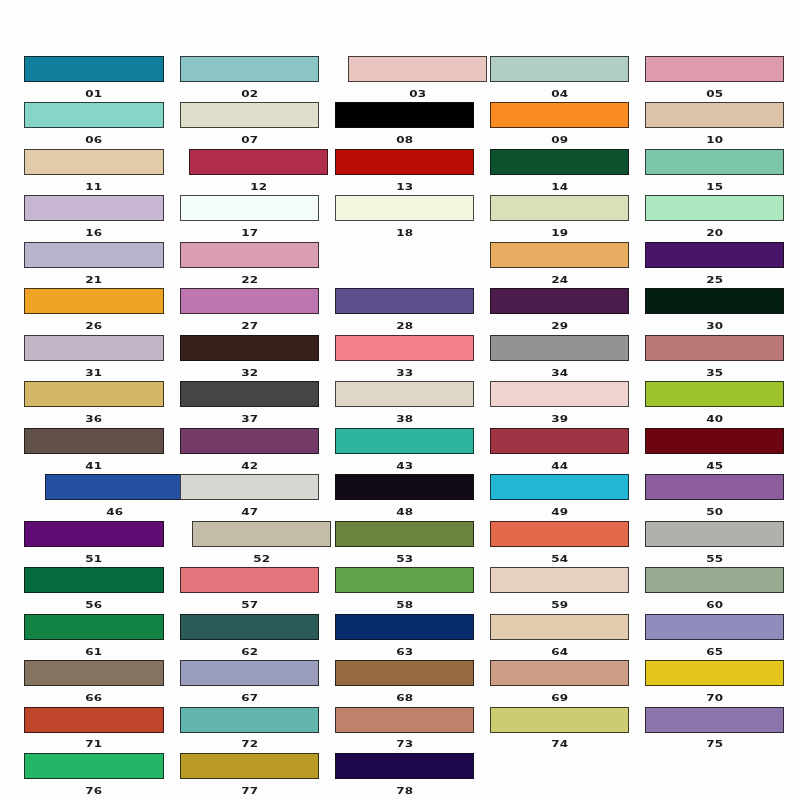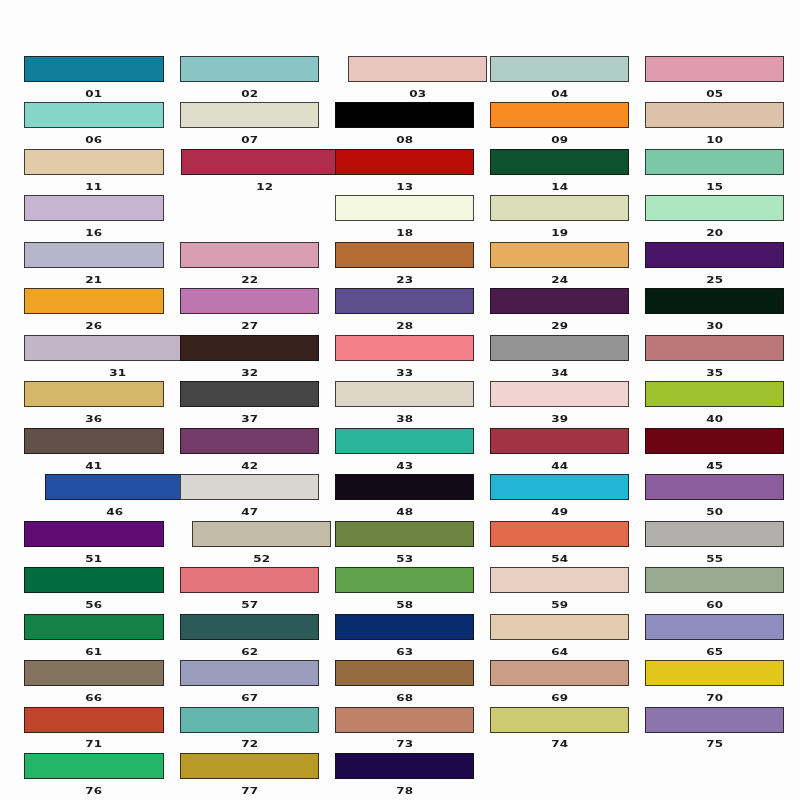--- a/index.html
+++ b/index.html
@@ -79,64 +79,64 @@
     <div class="swatch-label"><span class="swatch-label-text">09</span></div>
   </div>
   <div class="swatch-cell" style="left:644.8px;top:102.47px;">
     <div class="swatch-chip" style="background-color: rgb(220, 194, 168); border-color: rgb(65, 59, 52);"></div>
     <div class="swatch-label"><span class="swatch-label-text">10</span></div>
   </div>
   <div class="swatch-cell" style="left:24.4px;top:148.94px;">
     <div class="swatch-chip" style="background-color: rgb(226, 203, 169); border-color: rgb(66, 61, 53);"></div>
     <div class="swatch-label"><span class="swatch-label-text">11</span></div>
   </div>
-  <div class="swatch-cell" style="left:181px;top:148.94px;padding-left:28px;">
+  <div class="swatch-cell" style="left:189px;top:148.94px;">
     <div class="swatch-chip" style="background-color: rgb(176, 44, 75); border-color: rgb(54, 23, 30);"></div>
     <div class="swatch-label"><span class="swatch-label-text">12</span></div>
   </div>
   <div class="swatch-cell" style="left:334.6px;top:148.94px;">
     <div class="swatch-chip" style="background-color: rgb(186, 11, 5); border-color: rgb(57, 15, 13);"></div>
     <div class="swatch-label"><span class="swatch-label-text">13</span></div>
   </div>
   <div class="swatch-cell" style="left:489.7px;top:148.94px;">
     <div class="swatch-chip" style="background-color: rgb(13, 81, 47); border-color: rgb(15, 31, 23);"></div>
     <div class="swatch-label"><span class="swatch-label-text">14</span></div>
   </div>
   <div class="swatch-cell" style="left:644.8px;top:148.94px;">
     <div class="swatch-chip" style="background-color: rgb(124, 199, 168); border-color: rgb(42, 60, 52);"></div>
     <div class="swatch-label"><span class="swatch-label-text">15</span></div>
   </div>
   <div class="swatch-cell" style="left:24.4px;top:195.41px;">
     <div class="swatch-chip" style="background-color: rgb(198, 182, 210); border-color: rgb(60, 56, 62);"></div>
     <div class="swatch-label"><span class="swatch-label-text">16</span></div>
   </div>
+  <div class="swatch-cell" style="left:179.5px;top:195.41px;">
+    <div class="swatch-chip" style="background-color: rgb(244, 251, 251); border-color: rgb(71, 72, 72);"></div>
+    <div class="swatch-label"><span class="swatch-label-text">17</span></div>
+  </div>
   <div class="swatch-cell" style="left:334.6px;top:195.41px;">
     <div class="swatch-chip" style="background-color: rgb(244, 247, 223); border-color: rgb(71, 71, 66);"></div>
     <div class="swatch-label"><span class="swatch-label-text">18</span></div>
   </div>
   <div class="swatch-cell" style="left:489.7px;top:195.41px;">
     <div class="swatch-chip" style="background-color: rgb(218, 222, 185); border-color: rgb(64, 65, 56);"></div>
     <div class="swatch-label"><span class="swatch-label-text">19</span></div>
   </div>
   <div class="swatch-cell" style="left:644.8px;top:195.41px;">
     <div class="swatch-chip" style="background-color: rgb(173, 231, 192); border-color: rgb(54, 67, 58);"></div>
     <div class="swatch-label"><span class="swatch-label-text">20</span></div>
   </div>
   <div class="swatch-cell" style="left:24.4px;top:241.88px;">
     <div class="swatch-chip" style="background-color: rgb(182, 181, 204); border-color: rgb(56, 55, 61);"></div>
     <div class="swatch-label"><span class="swatch-label-text">21</span></div>
   </div>
   <div class="swatch-cell" style="left:179.5px;top:241.88px;">
     <div class="swatch-chip" style="background-color: rgb(217, 158, 178); border-color: rgb(64, 50, 55);"></div>
     <div class="swatch-label"><span class="swatch-label-text">22</span></div>
   </div>
-  <div class="swatch-cell" style="left:334.6px;top:241.88px;">
-    <div class="swatch-chip" style="background-color: rgb(181, 107, 52); border-color: rgb(55, 38, 24);"></div>
-    <div class="swatch-label"><span class="swatch-label-text">23</span></div>
-  </div>
   <div class="swatch-cell" style="left:489.7px;top:241.88px;">
     <div class="swatch-chip" style="background-color: rgb(230, 172, 95); border-color: rgb(67, 53, 35);"></div>
     <div class="swatch-label"><span class="swatch-label-text">24</span></div>
   </div>
   <div class="swatch-cell" style="left:644.8px;top:241.88px;">
     <div class="swatch-chip" style="background-color: rgb(73, 21, 104); border-color: rgb(30, 17, 37);"></div>
     <div class="swatch-label"><span class="swatch-label-text">25</span></div>
   </div>
   <div class="swatch-cell" style="left:24.4px;top:288.35px;">
     <div class="swatch-chip" style="background-color: rgb(239, 163, 37); border-color: rgb(69, 51, 21);"></div>
@@ -151,21 +151,21 @@
     <div class="swatch-label"><span class="swatch-label-text">28</span></div>
   </div>
   <div class="swatch-cell" style="left:489.7px;top:288.35px;">
     <div class="swatch-chip" style="background-color: rgb(75, 27, 76); border-color: rgb(30, 18, 30);"></div>
     <div class="swatch-label"><span class="swatch-label-text">29</span></div>
   </div>
   <div class="swatch-cell" style="left:644.8px;top:288.35px;">
     <div class="swatch-chip" style="background-color: rgb(4, 29, 17); border-color: rgb(13, 19, 16);"></div>
     <div class="swatch-label"><span class="swatch-label-text">30</span></div>
   </div>
-  <div class="swatch-cell" style="left:24.4px;top:334.82px;padding-left:48px;">
+  <div class="swatch-cell" style="left:24.4px;top:334.82px;">
     <div class="swatch-chip" style="background-color: rgb(194, 181, 198); border-color: rgb(59, 55, 60);"></div>
     <div class="swatch-label"><span class="swatch-label-text">31</span></div>
   </div>
   <div class="swatch-cell" style="left:179.5px;top:334.82px;">
     <div class="swatch-chip" style="background-color: rgb(54, 33, 29); border-color: rgb(25, 20, 19);"></div>
     <div class="swatch-label"><span class="swatch-label-text">32</span></div>
   </div>
   <div class="swatch-cell" style="left:334.6px;top:334.82px;">
     <div class="swatch-chip" style="background-color: rgb(244, 129, 138); border-color: rgb(71, 43, 45);"></div>
     <div class="swatch-label"><span class="swatch-label-text">33</span></div>

